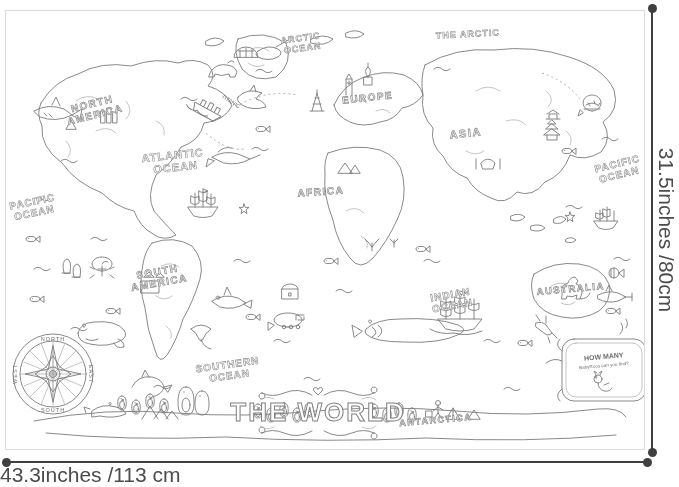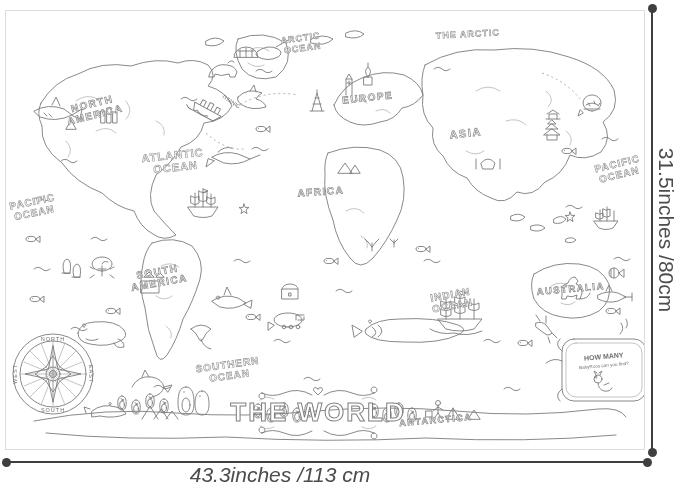--- a/index.html
+++ b/index.html
@@ -27,22 +27,22 @@
   .tiny{fill:#6f6f6f;stroke:none;text-anchor:middle;}
 
   
   .dim-line-v{position:absolute;left:651px;top:8px;width:2px;height:444px;background:#3f3f3f;}
   .dim-line-h{position:absolute;left:6px;top:461px;width:641px;height:2px;background:#3f3f3f;}
   .dim-dot{position:absolute;width:9px;height:9px;border-radius:50%;background:#3f3f3f;}
   .dot-v-top{left:648px;top:4px;}
   .dot-v-bottom{left:648px;top:448px;}
   .dot-h-left{left:2px;top:458px;}
   .dot-h-right{left:643px;top:458px;}
-  .dim-width-label{position:absolute;left:0;top:463px;width:560px;text-align:center;
-                   font-size:21px;color:#4c4c4c;font-style:italic;}
+  .dim-width-label{position:absolute;left:0;top:463px;width:560px;text-align:left;
+                   font-size:21px;color:#4c4c4c;}
   .dim-height-label{position:absolute;left:666px;top:230px;transform:translate(-50%,-50%) rotate(90deg);
                     white-space:nowrap;font-size:21px;color:#4c4c4c;}
 </style>
 </head>
 <body>
 
 <div class="poster">
 <svg viewBox="0 0 638 438" xmlns="http://www.w3.org/2000/svg">
   <defs>
     <g id="fish">

